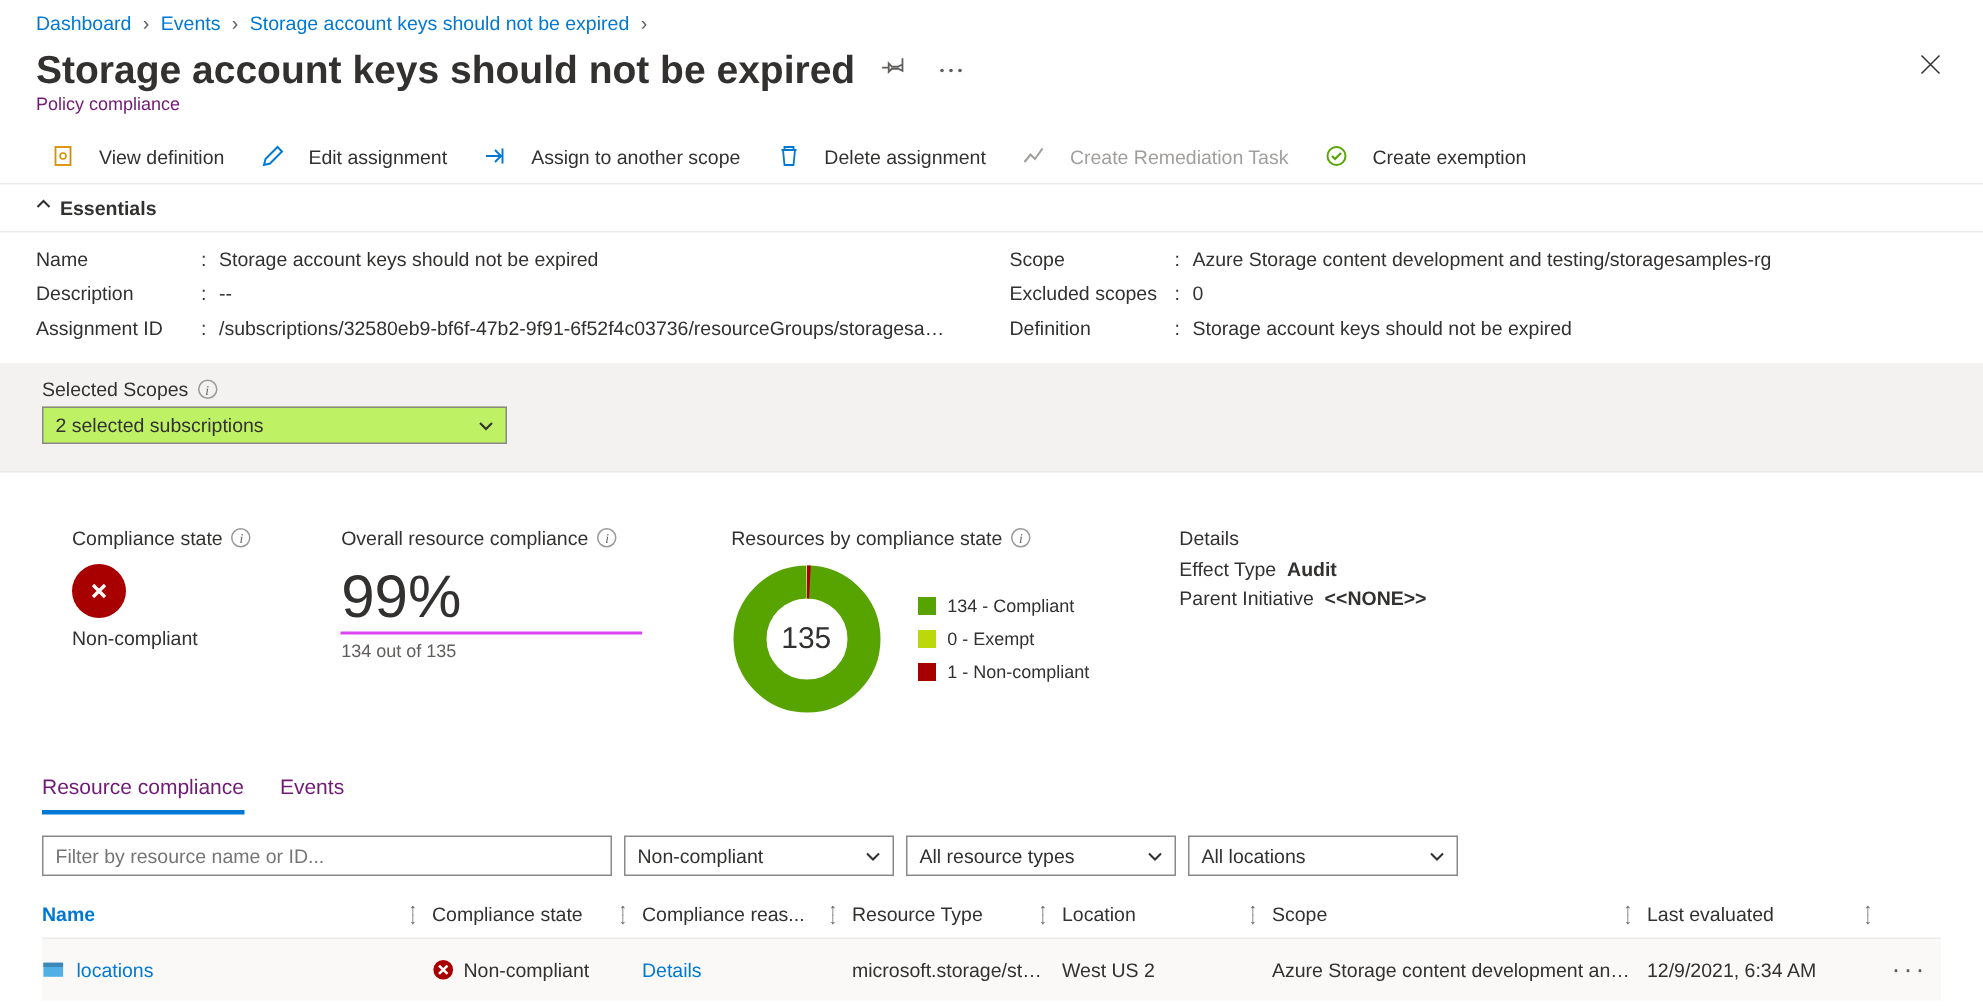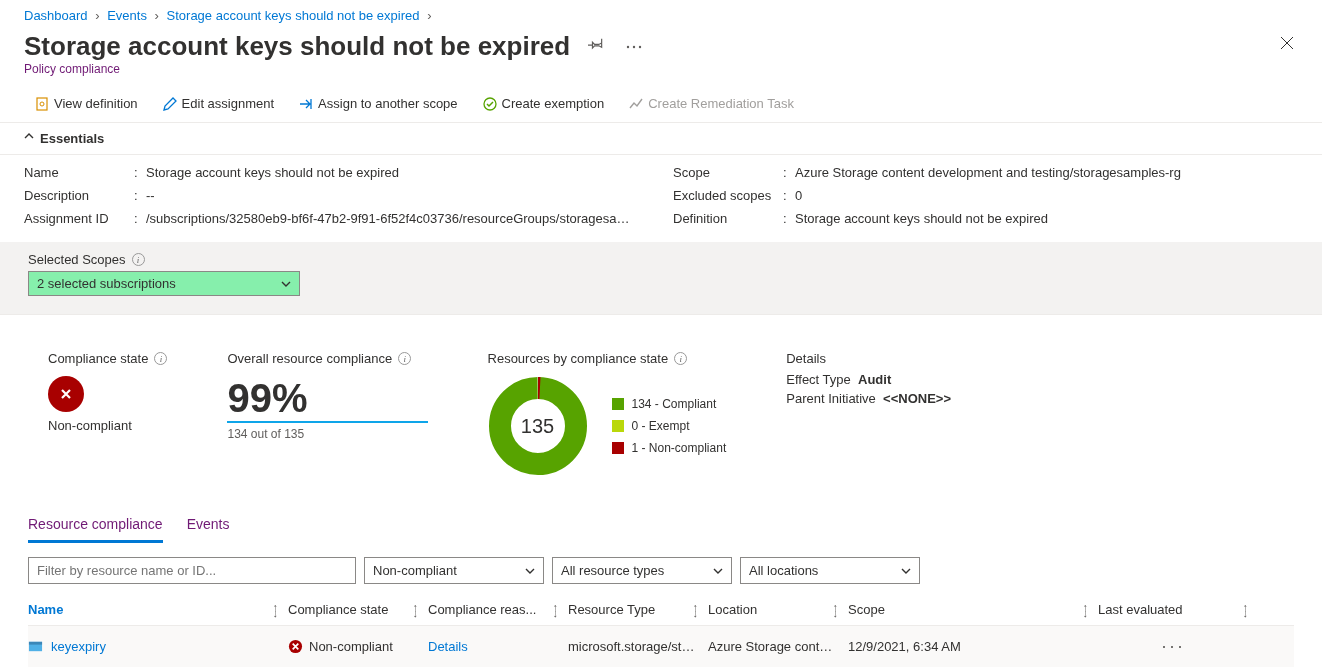--- a/index.html
+++ b/index.html
@@ -15,57 +15,57 @@
   .breadcrumb { padding: 8px 24px 4px; font-size: 13px; }
   .breadcrumb span.sep { color: #605e5c; margin: 0 4px; }
   .breadcrumb a { color: #0078d4; margin-top: 47px; }
   .header-row { display:flex; align-items:center; justify-content:space-between; padding: 0 24px; }
   .title-block { display:flex; align-items:center; gap:14px; }
   h1 { font-size: 26px; font-weight:600; margin: 4px 0 0; }
   .subtitle { padding: 0 24px 10px; color:#701a75; font-size:12px; }
   .icon-btn { background:none; border:none; cursor:pointer; color:#605e5c; padding:4px; }
   .close-x svg { width:14px; height:14px; }
   .toolbar { display:flex; align-items:center; gap:4px; padding: 4px 24px; border-bottom:1px solid #edebe9; }
-  .tool-btn { display:flex; align-items:flex-start; gap:4px; background:none; border:none; padding:6px 10px; font-size:13px; color:#323130; cursor:pointer; }
+  .tool-btn { display:flex; align-items:center; gap:16px; background:none; border:none; padding:6px 10px; font-size:13px; color:#323130; cursor:pointer; }
   .tool-btn.disabled { color:#a19f9d; cursor:default; }
   .tool-icon { width:16px; height:16px; display:inline-flex; align-items:center; justify-content:center; }
   .essentials-hdr { display:flex; gap:6px; padding:8px 24px; font-weight:600; border-bottom:1px solid #edebe9; }
   .essentials-body { display:flex; padding: 6px 24px 12px; gap:24px; }
   .ess-col { flex:1; }
   .ess-row { display:flex; padding:4px 0; font-size:13px; }
   .ess-label { width:110px; color:#323130; }
   .ess-colon { width:12px; }
   .ess-val { flex:1; color:#323130; white-space:nowrap; overflow:hidden; text-overflow:ellipsis; }
   .scopes-bar { background:#f3f2f1; padding:10px 28px 18px; border-bottom:1px solid #edebe9;}
   .scopes-label { display:flex; align-items:center; gap:6px; font-size:13px; margin-bottom:4px;}
-  .select-box { display:flex; align-items:center; justify-content:space-between; border:1px solid #8a8886; background:#86efac; padding:4px 8px; width:272px; font-size:13px; cursor:pointer;}
+  .select-box { display:flex; align-items:center; justify-content:space-between; border:1px solid #8a8886; background:#bef264; padding:4px 8px; width:310px; font-size:13px; cursor:pointer;}
   .info-icon { width:13px; height:13px; border:1px solid #999; border-radius:50%; display:inline-flex; align-items:center; justify-content:center; font-size:9px; color:#666; font-style:italic; font-family:serif;}
   .dashboard { display:flex; gap:60px; padding: 36px 48px 28px; }
   .dash-block .dash-title { display:flex; align-items:center; gap:6px; font-size:13px; color:#323130; margin-bottom:10px;}
   .badge-noncompliant { width:36px; height:36px; border-radius:50%; background:#a80000; display:flex; align-items:center; justify-content:center; margin:4px 0 6px;}
   .badge-noncompliant svg { width:20px; height:20px; }
-  .big-pct { font-size:40px; font-weight:700; border-bottom:2px solid #0ea5e9; display:inline-block; padding-bottom:0; padding-right:120px;}
+  .big-pct { font-size:40px; font-weight:400; border-bottom:2px solid #d946ef; display:inline-block; padding-bottom:0; padding-right:120px;}
   .sub-pct { font-size:12px; color:#605e5c; margin-top:4px;}
   .donut-wrap { display:flex; align-items:center; gap:24px;}
   .donut { position:relative; width:100px; height:100px; }
   .donut svg { transform: rotate(-90deg); }
   .donut-center { position:absolute; inset:0; display:flex; align-items:center; justify-content:center; font-size:20px; font-weight:400;}
   .legend-col { display:flex; flex-direction:column; gap:8px; font-size:12px;}
   .legend-row { display:flex; align-items:center; gap:8px;}
   .sw { width:12px; height:12px; }
   .details-block { font-size:13px; }
   .details-block .dt-title { margin-bottom:6px;}
   .details-block .dt-row { margin-bottom:4px;}
   .details-block b { font-weight:600;}
   .tabs { display:flex; gap:24px; padding: 6px 28px 0; font-size:14px; border-bottom:0;}
   .tab { padding:6px 0 8px; cursor:pointer; color:#701a75;}
   .tab.active { border-bottom:3px solid #0078d4; font-weight:400;}
   .filter-row { display:flex; gap:8px; padding: 14px 28px 10px; }
   .filter-input { border:1px solid #8a8886; padding:5px 8px; font-size:13px; }
-  .filter-row .text-filter { width:328px; }
+  .filter-row .text-filter { width:380px; }
   .filter-row .sel { display:flex; align-items:center; justify-content:space-between; width:180px; cursor:pointer;}
   .grid { padding: 0 28px 20px; }
   .grid-header, .grid-row { display:grid; grid-template-columns: 260px 140px 140px 140px 140px 250px 160px 40px; align-items:center; }
   .grid-header { font-size:13px; color:#323130; border-bottom:1px solid #edebe9; }
   .gh { display:flex; align-items:center; justify-content:space-between; padding:8px 10px 8px 0; cursor:pointer;}
   .gh .lbl { overflow:hidden; text-overflow:ellipsis; white-space:nowrap;}
   .gh.sorted .lbl { color:#0078d4; font-weight:600;}
   .sort-icons { color:#605e5c; font-size:11px; display:flex; flex-direction:column; line-height:6px;}
   .grid-row { background:#faf9f8; font-size:13px; padding:0; }
   .grid-row > div { padding:10px 10px 10px 0; overflow:hidden; text-overflow:ellipsis; white-space:nowrap;}
@@ -134,33 +134,41 @@
     <span class="tool-icon">
         <svg viewBox="0 0 16 16">
           <path fill="none" stroke="#0078d4" stroke-width="1.3" d="M2 8h9M8 4l4 4-4 4M13 3v10"></path>
         </svg>
       </span>
     <span>Assign to another scope</span>
   </button>
   <button class="tool-btn">
     <span class="tool-icon">
         <svg viewBox="0 0 16 16">
+          <path fill="none" stroke="#0078d4" stroke-width="1.2" d="M3 4h10M5 4V2h6v2M4 4l1 10h6l1-10"></path>
+        </svg>
+      </span>
+    <span>Delete assignment</span>
+  </button>
+  <button class="tool-btn disabled">
+    <span class="tool-icon">
+        <svg viewBox="0 0 16 16">
+          <path fill="none" stroke="#a19f9d" stroke-width="1.4" d="M2 12l4-5 3 3 5-7"></path>
+        </svg>
+      </span>
+    <span>Create Remediation Task</span>
+  </button>
+  <button class="tool-btn">
+    <span class="tool-icon">
+        <svg viewBox="0 0 16 16">
           <circle cx="8" cy="8" r="6" fill="none" stroke="#57a300" stroke-width="1.3"></circle>
           <path fill="none" stroke="#57a300" stroke-width="1.5" d="M5 8l2 2 4-4"></path>
         </svg>
       </span>
     <span>Create exemption</span>
-  </button>
-  <button class="tool-btn disabled">
-    <span class="tool-icon">
-        <svg viewBox="0 0 16 16">
-          <path fill="none" stroke="#a19f9d" stroke-width="1.4" d="M2 12l4-5 3 3 5-7"></path>
-        </svg>
-      </span>
-    <span>Create Remediation Task</span>
   </button>
 </div>
 
 <div class="essentials-hdr">
   <svg class="chev" viewBox="0 0 10 10">
       <path fill="none" stroke="#323130" stroke-width="1.4" d="M1 7l4-4 4 4"></path>
     </svg>
   <span>Essentials</span>
 </div>
 <div class="essentials-body">
@@ -333,28 +341,29 @@
         <span class="sort-icons">↑<br>↓</span>
       </div>
     <div></div>
   </div>
   <div class="grid-row">
     <div class="resource-link">
       <svg class="storage-ico" viewBox="0 0 16 16">
           <rect x="1" y="3" width="14" height="10" fill="#50b0e6"></rect>
           <rect x="1" y="3" width="14" height="3" fill="#3b87b8"></rect>
         </svg>
-      <span>keyexpiry</span>
+      <span>locations</span>
     </div>
     <div class="nc-cell">
       <svg class="nc-badge" viewBox="0 0 16 16">
           <circle cx="8" cy="8" r="7" fill="#a80000"></circle>
           <path stroke="#fff" stroke-width="1.8" d="M5 5l6 6M11 5l-6 6"></path>
         </svg>
       <span>Non-compliant</span>
     </div>
     <div><a href="#">Details</a></div>
     <div>microsoft.storage/st…</div>
+    <div>West US 2</div>
     <div>Azure Storage content development an…</div>
     <div>12/9/2021, 6:34 AM</div>
     <div class="more-dots">···</div>
   </div>
 </div>
 
 </body></html>

